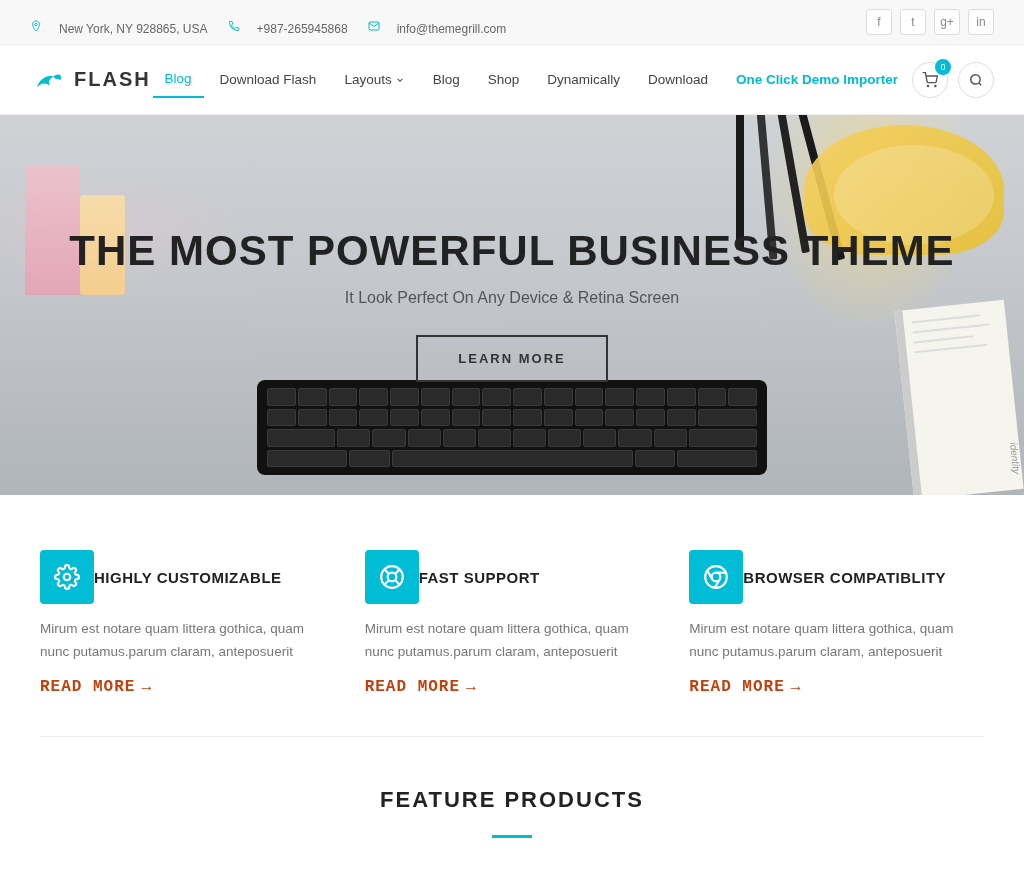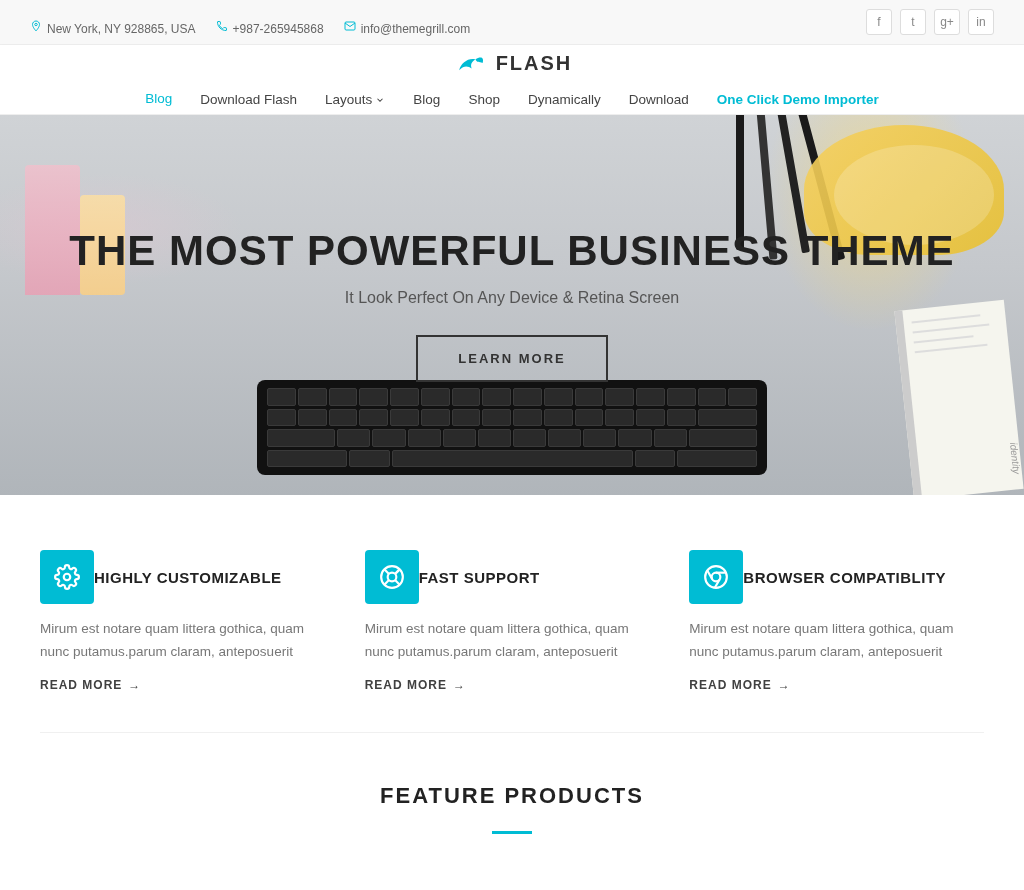--- a/index.html
+++ b/index.html
@@ -10,42 +10,41 @@
       background: #f8f8f8;
       border-bottom: 1px solid #eee;
       padding: 8px 30px;
       display: flex;
       align-items: center;
       justify-content: space-between;
       font-size: 12px;
       color: #666;
     }
     .top-bar-left { display: flex; gap: 20px; align-items: center; }
-    .top-bar-left span { display: flex; align-items: center; gap: 5px; margin-top: 7px; }
+    .top-bar-left span { display: flex; align-items: center; gap: 17px; margin-top: 7px; }
     .top-bar-right { display: flex; gap: 8px; }
     .social-icon {
       width: 26px; height: 26px;
       border: 1px solid #ddd;
       border-radius: 3px;
       display: flex; align-items: center; justify-content: center;
       font-size: 12px; color: #888; cursor: pointer;
       background: #fff;
     }
 
     
     .header {
       background: #fff;
       padding: 0 30px;
       display: flex;
       align-items: center;
       justify-content: space-between;
       height: 70px;
       border-bottom: 1px solid #eee;
       box-shadow: 0 1px 3px rgba(0,0,0,0.05);
-      flex-direction: column;
     }
     .logo { display: flex; align-items: center; gap: 8px; }
     .logo-bird {
       width: 36px; height: 36px;
       color: #00bcd4;
     }
     .logo-text {
       font-size: 20px; font-weight: 700;
       letter-spacing: 2px; color: #333;
     }
@@ -153,24 +152,25 @@
     .feature-title {
       font-size: 15px; font-weight: 700;
       color: #222; text-transform: uppercase;
       letter-spacing: 0.5px;
     }
     .feature-text {
       font-size: 13.5px; color: #777; line-height: 1.7;
       margin-bottom: 14px;
     }
     .read-more {
-      color: #404040; font-size: 12px; font-weight: 600;
+      color: #c2410c; font-size: 16px; font-weight: 600;
       text-transform: uppercase; letter-spacing: 1px;
       display: flex; align-items: center; gap: 6px;
       cursor: pointer;
+      font-family: Liberation Mono, monospace;
     }
 
     
     .products-section {
       padding: 50px 40px 20px;
       text-align: center;
       background: #fff;
     }
     .section-title {
       font-size: 22px; font-weight: 700;

